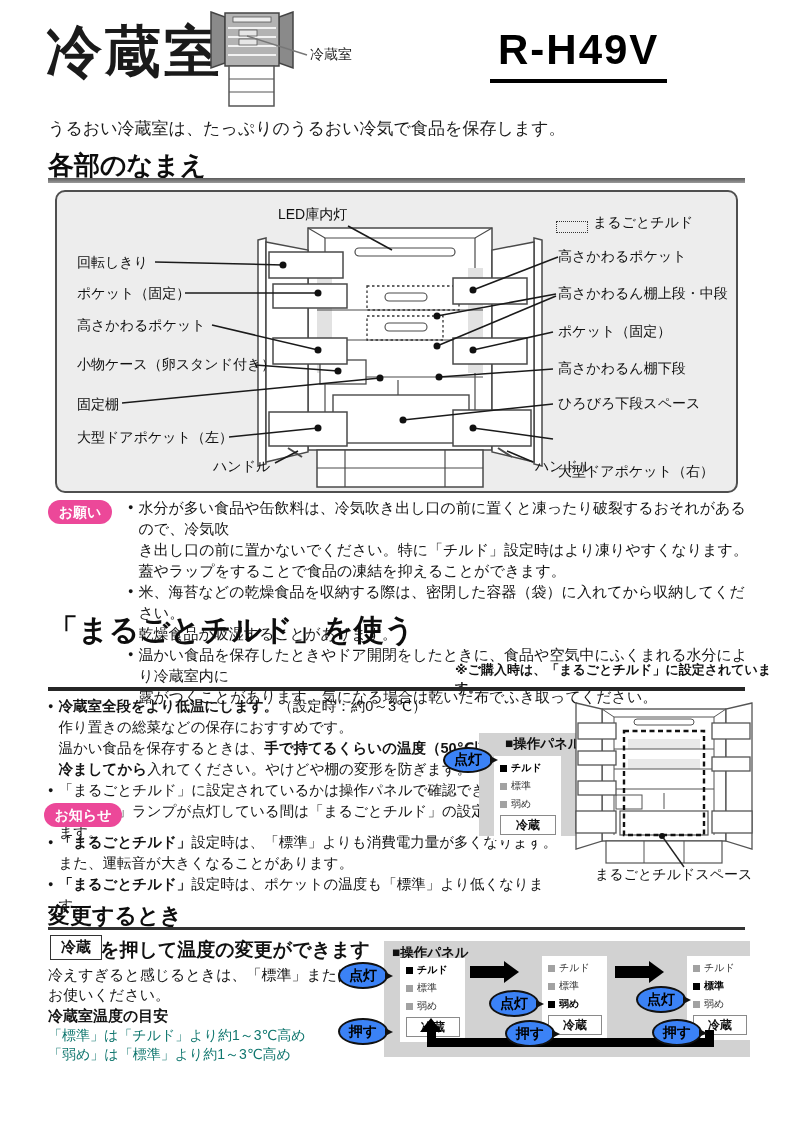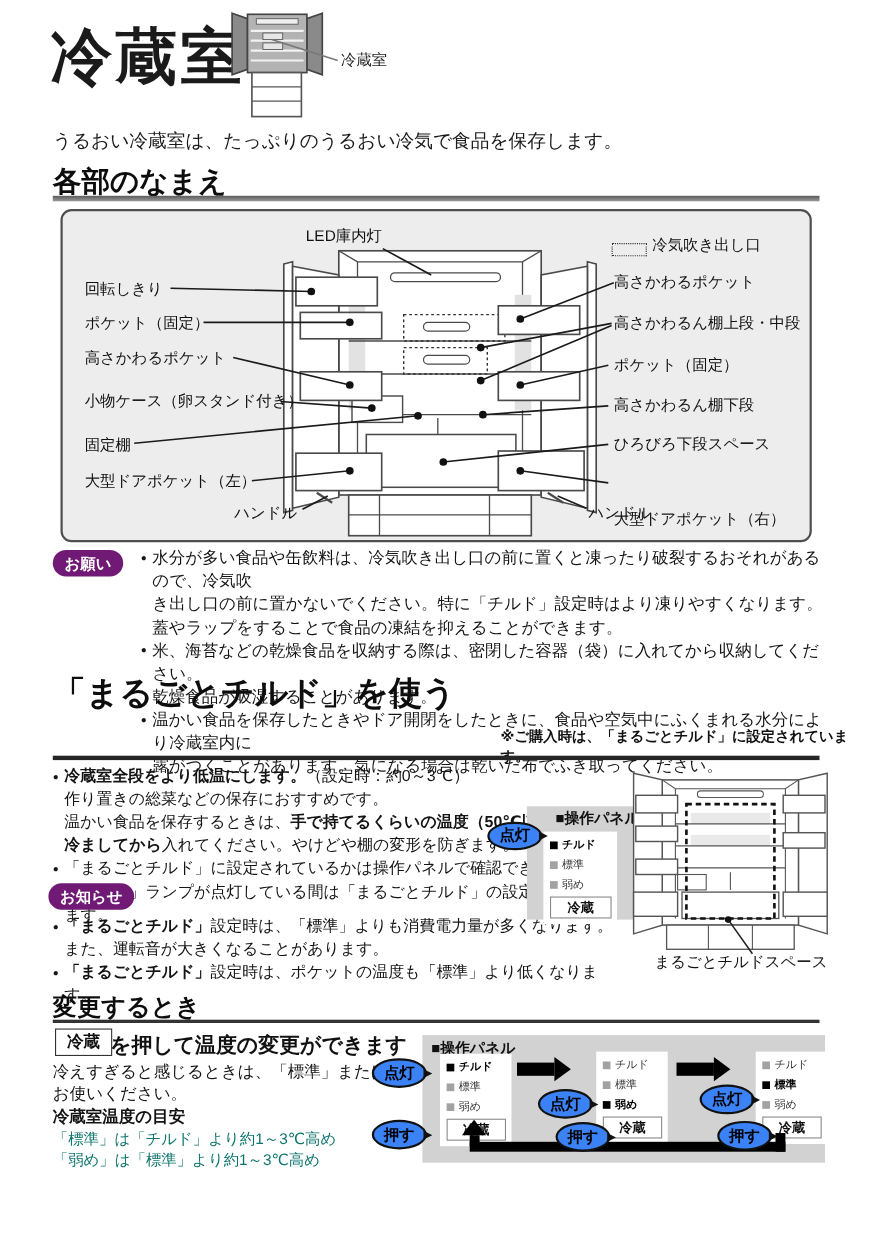--- a/index.html
+++ b/index.html
@@ -20,21 +20,21 @@
   .sec-head2{font-size:30px;font-weight:900;color:#0d0d0d;}
   .bar-dark{background:#262626;height:4px;}
   .sec-head3{font-size:22px;font-weight:900;color:#0d0d0d;}
   .bar-thin{background:#333;height:3px;}
 
   .diagram-box{left:55px;top:190px;width:679px;height:299px;background:#ededed;
                border:2px solid #4f4f4f;border-radius:10px;}
   .lbl{font-size:14px;font-weight:400;color:#111;white-space:nowrap;}
   .legend-swatch{width:30px;height:10px;border:1.5px dotted #333;background:#ededed;}
 
-  .pill{background:#701a75;color:#fff;font-weight:bold;font-size:14px;text-align:center;
+  .pill{background:#ec4899;color:#fff;font-weight:bold;font-size:14px;text-align:center;
         border-radius:13px;line-height:24px;height:24px;}
   .bullets{font-size:15px;line-height:21px;color:#141414;}
   .bullet-row{display:flex;align-items:flex-start;margin-bottom:0px;}
   .bullet-mark{font-size:9px;line-height:21px;margin-right:5px;flex:0 0 auto;}
   .note{font-size:13px;font-weight:bold;color:#111;}
 
   .panel-gray{background:#d2d2d2;}
   .panel-title{font-size:13.5px;font-weight:bold;color:#111;white-space:nowrap;}
   .panel-card{position:absolute;background:#fff;padding:5px 5px 5px 6px;}
   .lamp-row{display:flex;align-items:center;margin-bottom:4px;}
@@ -83,20 +83,21 @@
     </g>
     <rect x="36" y="22" width="18" height="6" fill="#e6e6e6" stroke="#555" stroke-width="0.8"></rect>
     <rect x="36" y="31" width="18" height="6" fill="#e6e6e6" stroke="#555" stroke-width="0.8"></rect>
     <rect x="26" y="58" width="45" height="40" fill="#fff" stroke="#555" stroke-width="1.5"></rect>
     <line x1="26" y1="71" x2="71" y2="71" stroke="#555" stroke-width="1.2"></line>
     <line x1="26" y1="84" x2="71" y2="84" stroke="#555" stroke-width="1.2"></line>
     <line x1="44" y1="28" x2="104" y2="47" stroke="#777" stroke-width="1.4"></line>
   </svg>
   <div class="abs icon-label" style="left:310px;top:46px;">冷蔵室</div>
 
+  <div class="abs model" style="left:490px;top:26px;">R-H49V</div>
 
   <div class="abs sec-head1" style="left:48px;top:148px;">各部のなまえ</div>
 
   <div class="abs intro" style="left:48px;top:117px;">うるおい冷蔵室は、たっぷりのうるおい冷気で食品を保存します。</div>
   <div class="abs bar-gray" style="left:48px;top:178px;width:697px;"></div>
 
   <div class="abs diagram-box"></div>
 
   <svg class="abs" style="left:55px;top:190px;" width="679" height="299" viewBox="0 0 679 299">
 
@@ -174,21 +175,21 @@
       <circle cx="382" cy="156" r="3.5"></circle>
         <circle cx="418" cy="160" r="3.5"></circle>
       <circle cx="384" cy="187" r="3.5"></circle>
         <circle cx="348" cy="230" r="3.5"></circle>
       <circle cx="418" cy="238" r="3.5"></circle>
     </g>
   </svg>
 
   <div class="abs lbl" style="left:278px;top:206px;">LED庫内灯</div>
   <div class="abs legend-swatch" style="left:556px;top:221px;"></div>
-  <div class="abs lbl" style="left:593px;top:214px;">冷気吹き出し口</div>
+  <div class="abs lbl" style="left:593px;top:214px;">まるごとチルド</div>
 
   <div class="abs lbl" style="left:77px;top:254px;">回転しきり</div>
   <div class="abs lbl" style="left:77px;top:285px;">ポケット（固定）</div>
   <div class="abs lbl" style="left:77px;top:317px;">高さかわるポケット</div>
   <div class="abs lbl" style="left:77px;top:356px;">小物ケース（卵スタンド付き）</div>
   <div class="abs lbl" style="left:77px;top:396px;">固定棚</div>
   <div class="abs lbl" style="left:77px;top:429px;">大型ドアポケット（左）</div>
   <div class="abs lbl" style="left:213px;top:458px;">ハンドル</div>
 
   <div class="abs lbl" style="left:558px;top:248px;">高さかわるポケット</div>

